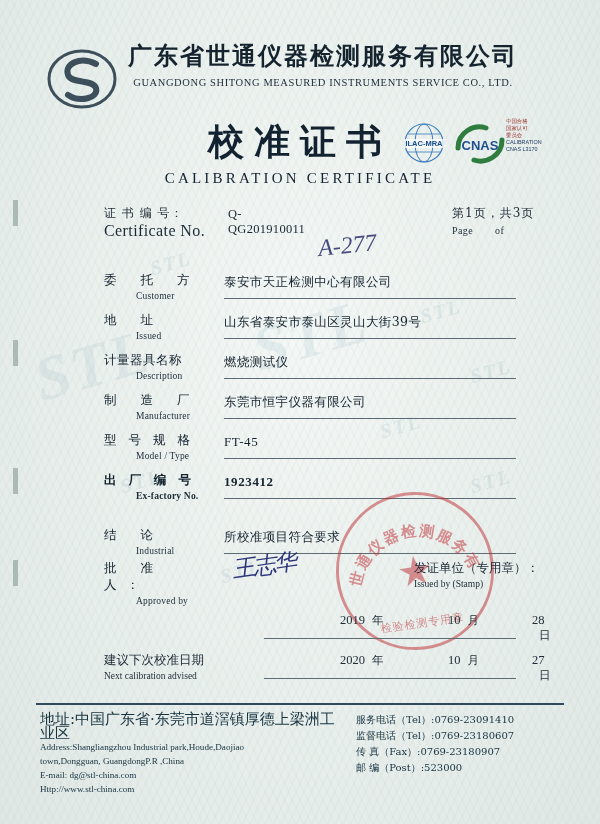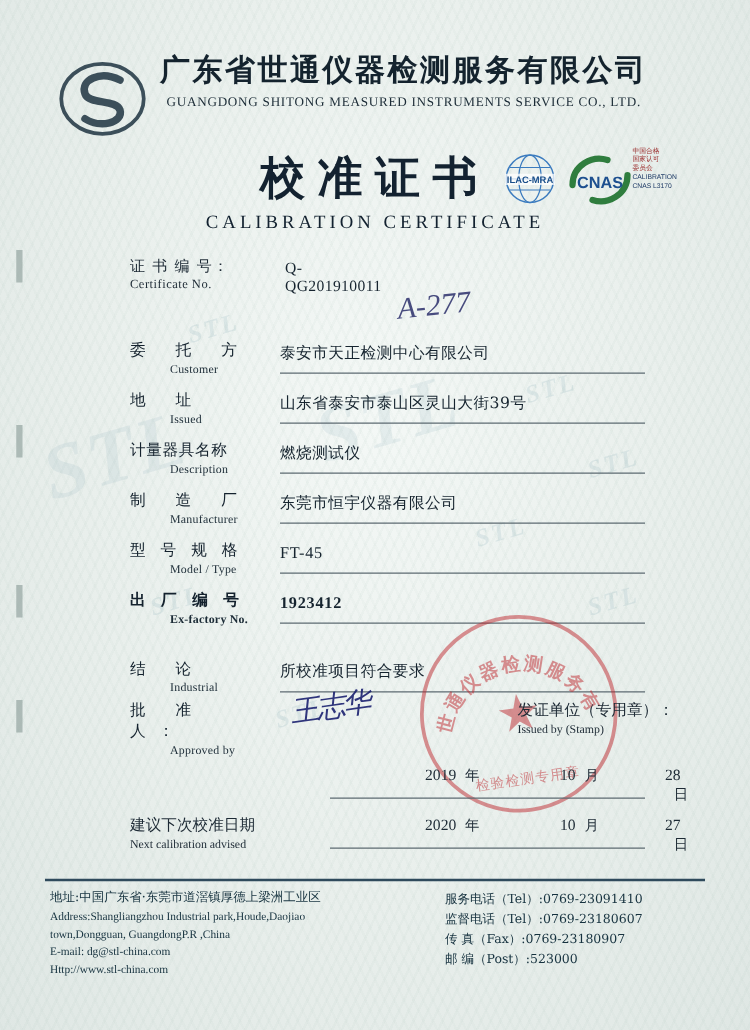--- a/index.html
+++ b/index.html
@@ -71,21 +71,21 @@
   #cnas-text{
     position:absolute;left:506px;top:118px;width:48px;
     font-size:5.4px;line-height:7px;color:#1e3a66;text-align:left;
     font-family:"Liberation Sans",sans-serif;
   }
   #cnas-text .red{color:#9b2b2b;}
 
   
   #certno{position:absolute;left:104px;top:205px;font-size:12px;}
   #certno .cn{font-family:"DejaVu Serif","Liberation Serif",serif;letter-spacing:1px;}
-  #certno .en{font-family:"Liberation Serif",serif;font-size:10px;letter-spacing:.4px;}
+  #certno .en{font-family:"Liberation Serif",serif;font-size:16px;letter-spacing:.4px;}
   #certno .val{
     font-family:"Liberation Serif",serif;font-size:12.5px;margin-left:4px;letter-spacing:.3px;
   }
   #pageno{position:absolute;left:452px;top:205px;font-size:12px;text-align:left;}
   #pageno .cn{font-family:"DejaVu Serif","Liberation Serif",serif;letter-spacing:1px;}
   #pageno .en{font-family:"Liberation Serif",serif;font-size:10px;letter-spacing:.4px;margin-top:3px;}
   #pageno .en span{margin-right:22px;}
 
   
   #annot{
@@ -164,21 +164,21 @@
   .daterow .d{position:absolute;top:1px;font-family:"Liberation Serif",serif;font-size:12.5px;}
   .daterow .d .u{font-family:"DejaVu Serif","Liberation Serif",serif;font-size:11.5px;margin-left:7px;}
   .dy{left:236px;} .dm{left:344px;} .dd{left:428px;}
   .daterow .line{position:absolute;left:160px;right:0;top:26px;border-bottom:1px solid #5d6b72;}
 
   
   #footrule{position:absolute;left:36px;right:36px;top:703px;border-top:2px solid #2f4a5c;}
   #footer{position:absolute;left:40px;top:712px;width:520px;font-size:9.6px;color:#16323f;}
   #footer .left{position:absolute;left:0;top:0;width:300px;line-height:14px;}
   #footer .right{position:absolute;left:316px;top:0;width:210px;line-height:16px;}
-  #footer .cnline{font-family:"DejaVu Serif","Liberation Serif",serif;font-size:10px;}
+  #footer .cnline{font-family:"DejaVu Serif","Liberation Serif",serif;font-size:15px;}
   #footer .enline{font-family:"Liberation Serif",serif;font-size:9.1px;}
   #footer .right div{font-family:"DejaVu Serif","Liberation Serif",serif;font-size:10px;}
 </style>
 </head>
 <body>
 
 <div id="page">
   <div id="pattern"></div>
 
   <div class="edge-mark" style="top:200px;"></div>
@@ -231,20 +231,26 @@
     <div class="red">中国合格<br>国家认可<br>委员会</div>
     <div>CALIBRATION</div>
     <div>CNAS L3170</div>
   </div>
 
   <div id="certno">
     <span class="cn">证 书 编 号：</span><span class="val">Q-QG201910011</span>
     <div class="en">Certificate No.</div>
   </div>
 
+  <div id="pageno">
+    <div class="cn">第1页，共3页</div>
+    <div class="en">
+      <span>Page</span><span>of</span>
+    </div>
+  </div>
 
   <div id="annot">A-277</div>
 
   <div class="row" style="top:272px;">
     <div class="lab">
       <span class="cn sp3">委 托 方</span>
       <span class="en">Customer</span>
     </div>
     <div class="val">泰安市天正检测中心有限公司</div>
     <div class="underline"></div>

